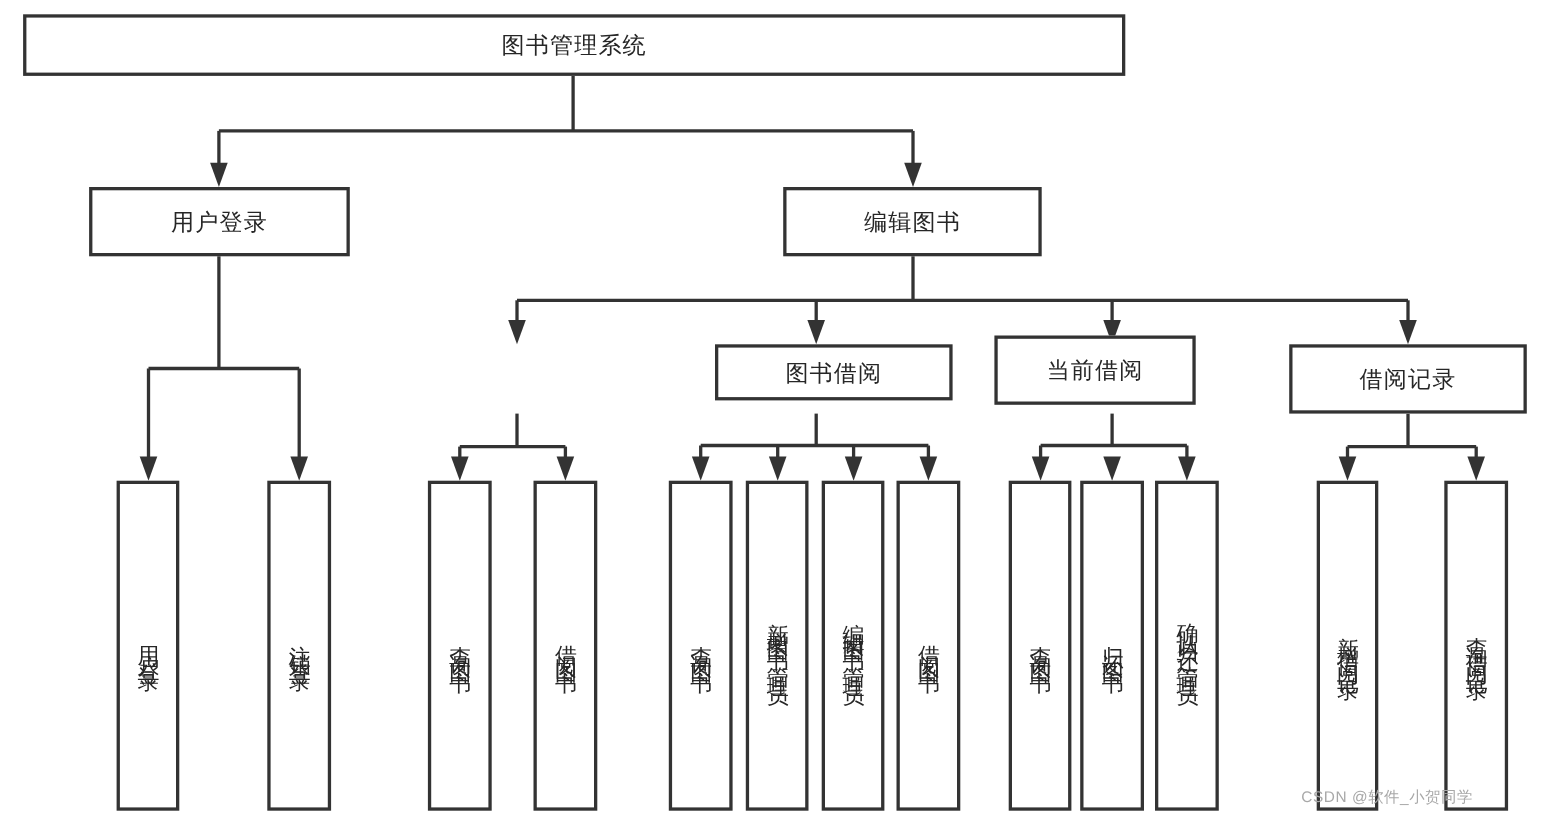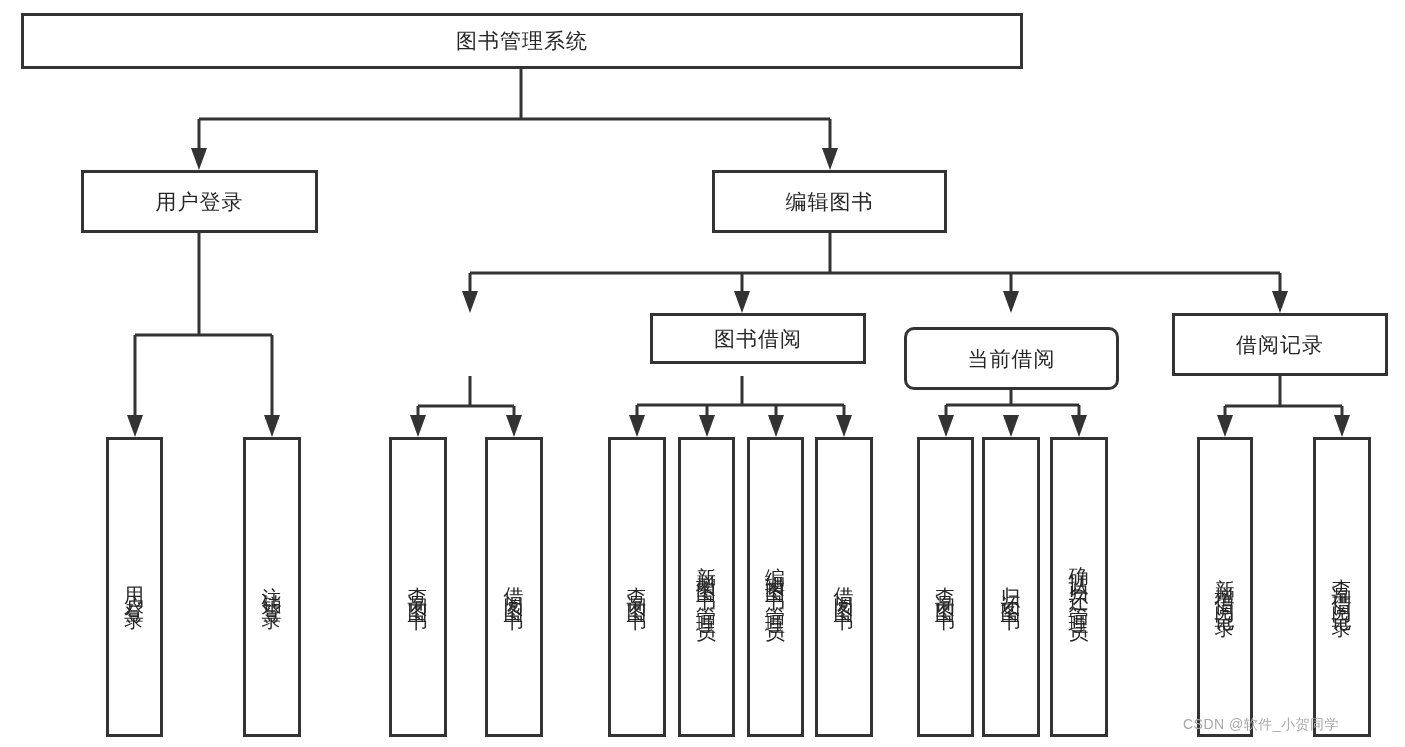--- a/index.html
+++ b/index.html
@@ -105,21 +105,21 @@
   <div class="box hbox" style="left:81px;top:170px;width:237px;height:63px;">
     <span>用户登录</span>
   </div>
   <div class="box hbox" style="left:712px;top:170px;width:235px;height:63px;">
     <span>编辑图书</span>
   </div>
 
   <div class="box hbox" style="left:650px;top:313px;width:216px;height:51px;">
     <span>图书借阅</span>
   </div>
-  <div class="box hbox" style="left:904px;top:327px;width:215px;height:63px;border-radius:10px;">
+  <div class="box hbox" style="left:904px;top:305px;width:183px;height:63px;">
     <span>当前借阅</span>
   </div>
   <div class="box hbox" style="left:1172px;top:313px;width:216px;height:63px;">
     <span>借阅记录</span>
   </div>
 
   <div class="box vbox" style="left:106px;top:437px;width:57px;height:300px;">
     <span class="vtext">用户登录</span>
   </div>
   <div class="box vbox" style="left:243px;top:437px;width:58px;height:300px;">

